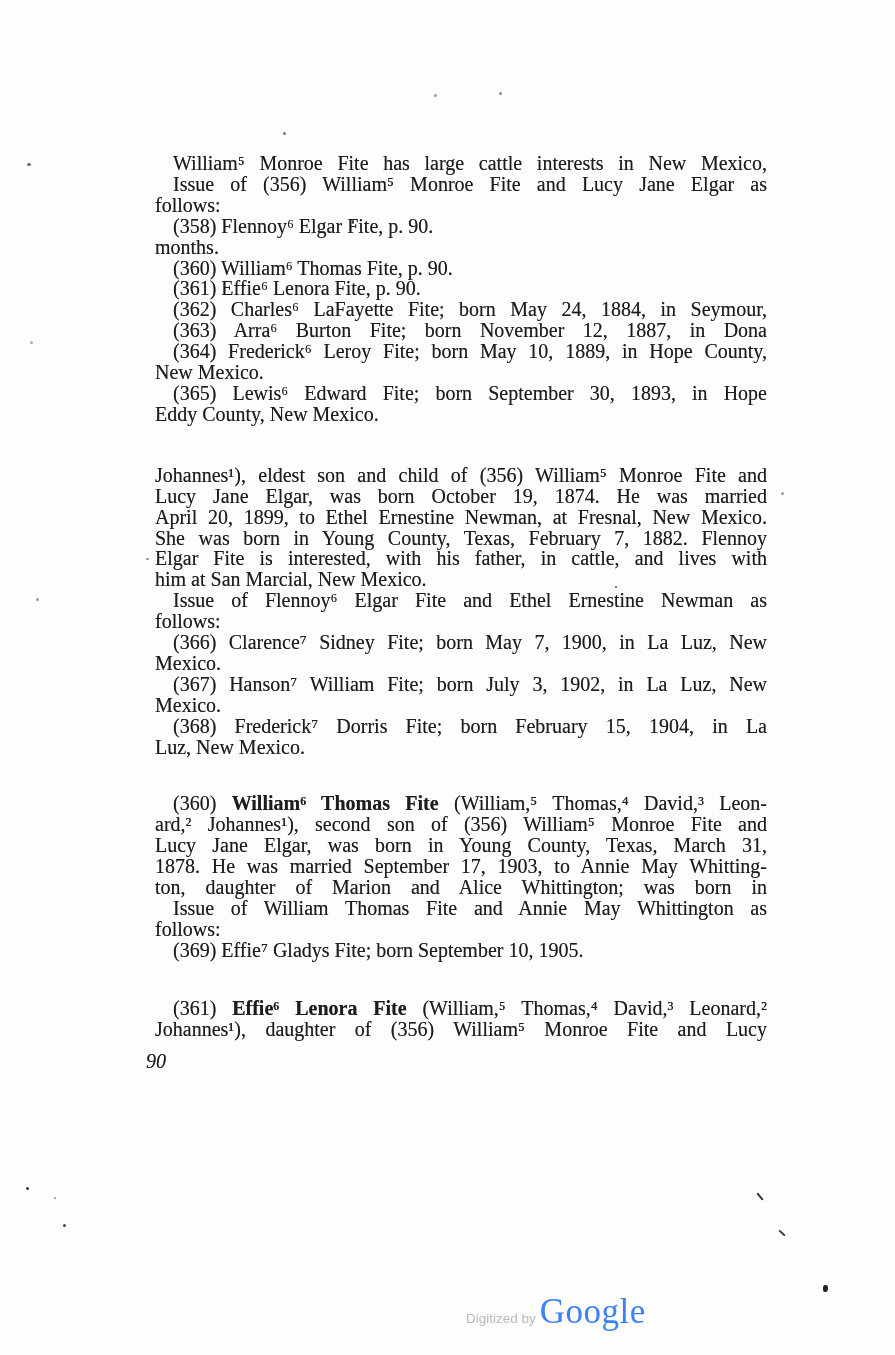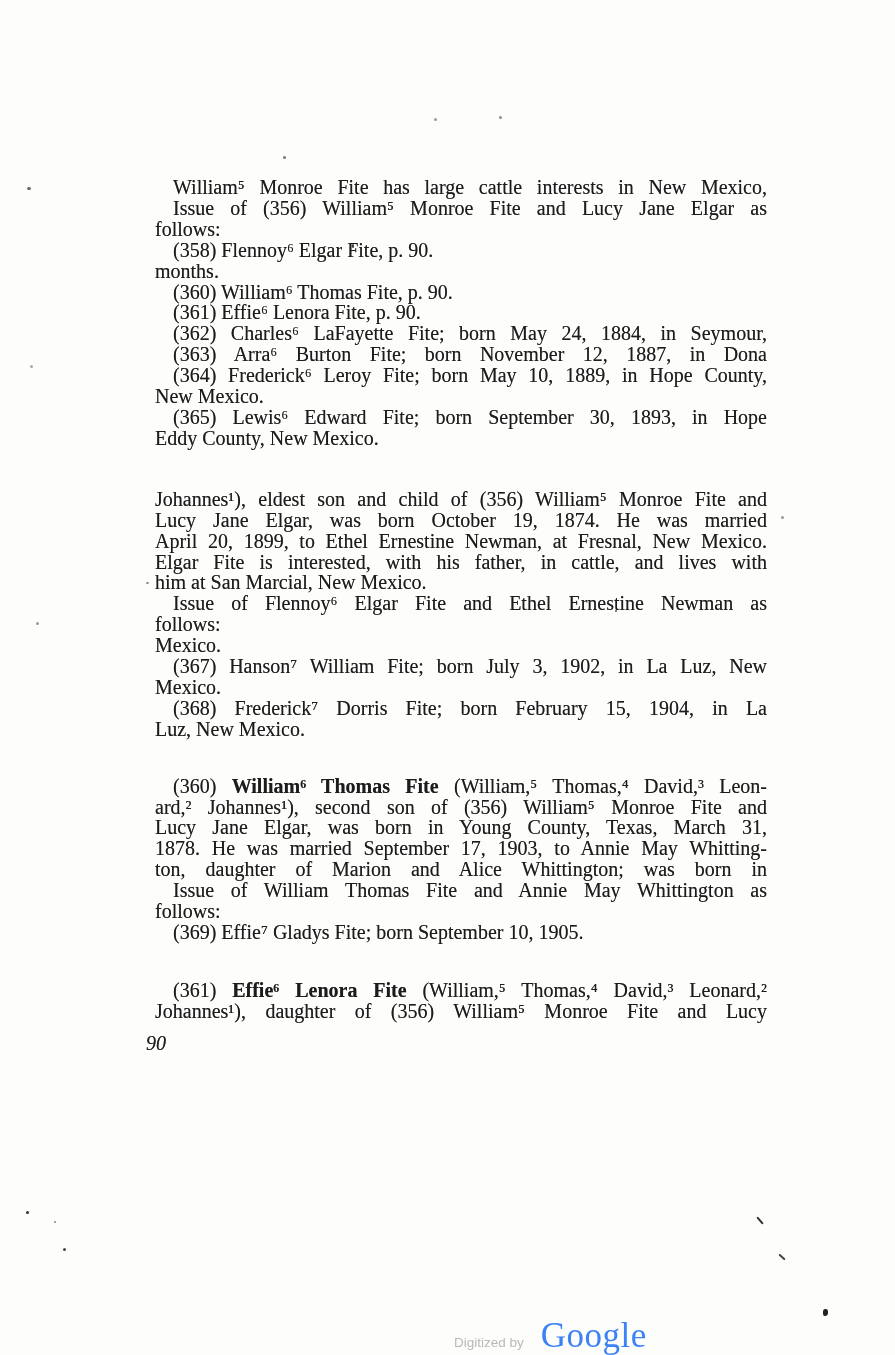--- a/index.html
+++ b/index.html
@@ -12,21 +12,20 @@
     position: relative;
     background: #fdfdfc;
     overflow: hidden;
     font-family: "Liberation Serif", "DejaVu Serif", serif;
     color: #1c1c1c;
   }
   #page {
     position: absolute;
     inset: 0;
     background: #fdfdfc;
-    margin-top: 24px;
   }
   #page-text {
     position: absolute;
     left: 155px;
     top: 153px;
     width: 612px;
     font-size: 20px;
     text-shadow: 0 0 0.4px rgba(25,25,25,0.55);
   }
   .section { margin: 0; }
@@ -46,25 +45,25 @@
   }
   .bold { font-weight: 700; }
   #page-number {
     margin-top: 11px;
     transform: translateX(-9px);
     line-height: 21px;
     font-style: italic;
   }
   #watermark {
     position: absolute;
-    left: 454px;
+    left: 466px;
     top: 1292px;
     display: flex;
     align-items: baseline;
-    gap: 17px;
+    gap: 4px;
     white-space: nowrap;
   }
   #wm-prefix {
     font-family: "Liberation Sans", sans-serif;
     font-size: 13.5px;
     color: #b9b9b9;
   }
   #wm-logo {
     font-family: "Liberation Serif", "DejaVu Serif", serif;
     font-size: 35px;
@@ -95,24 +94,26 @@
         <div class="line indent"><span>(363) Arra⁶ Burton Fite; born November 12, 1887, in Dona</span></div>
         <div class="line indent"><span>(364) Frederick⁶ Leroy Fite; born May 10, 1889, in Hope County,</span></div>
         <div class="line ragged"><span>New Mexico.</span></div>
         <div class="line indent"><span>(365) Lewis⁶ Edward Fite; born September 30, 1893, in Hope</span></div>
         <div class="line ragged"><span>Eddy County, New Mexico.</span></div>
       </div>
       <div class="section s2">
         <div class="line"><span>Johannes¹), eldest son and child of (356) William⁵ Monroe Fite and</span></div>
         <div class="line"><span>Lucy Jane Elgar, was born October 19, 1874. He was married</span></div>
         <div class="line"><span>April 20, 1899, to Ethel Ernestine Newman, at Fresnal, New Mexico.</span></div>
+        <div class="line"><span>She was born in Young County, Texas, February 7, 1882. Flennoy</span></div>
         <div class="line"><span>Elgar Fite is interested, with his father, in cattle, and lives with</span></div>
         <div class="line ragged"><span>him at San Marcial, New Mexico.</span></div>
         <div class="line indent"><span>Issue of Flennoy⁶ Elgar Fite and Ethel Ernestine Newman as</span></div>
         <div class="line ragged"><span>follows:</span></div>
+        <div class="line indent"><span>(366) Clarence⁷ Sidney Fite; born May 7, 1900, in La Luz, New</span></div>
         <div class="line ragged"><span>Mexico.</span></div>
         <div class="line indent"><span>(367) Hanson⁷ William Fite; born July 3, 1902, in La Luz, New</span></div>
         <div class="line ragged"><span>Mexico.</span></div>
         <div class="line indent"><span>(368) Frederick⁷ Dorris Fite; born February 15, 1904, in La</span></div>
         <div class="line ragged"><span>Luz, New Mexico.</span></div>
       </div>
       <div class="section s3">
         <div class="line indent"><span>(360) </span><span class="bold">William⁶ Thomas Fite</span><span> (William,⁵ Thomas,⁴ David,³ Leon-</span></div>
         <div class="line"><span>ard,² Johannes¹), second son of (356) William⁵ Monroe Fite and</span></div>
         <div class="line"><span>Lucy Jane Elgar, was born in Young County, Texas, March 31,</span></div>

